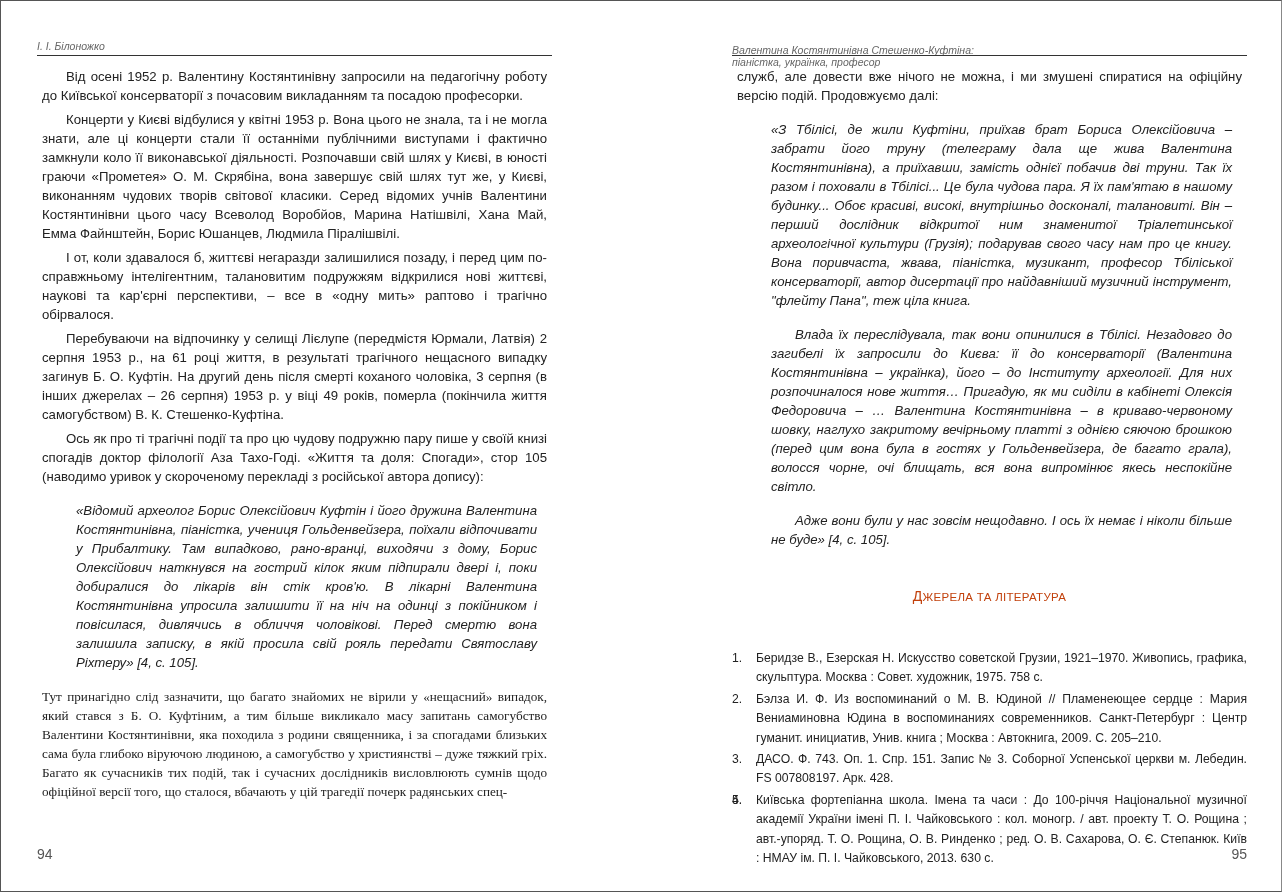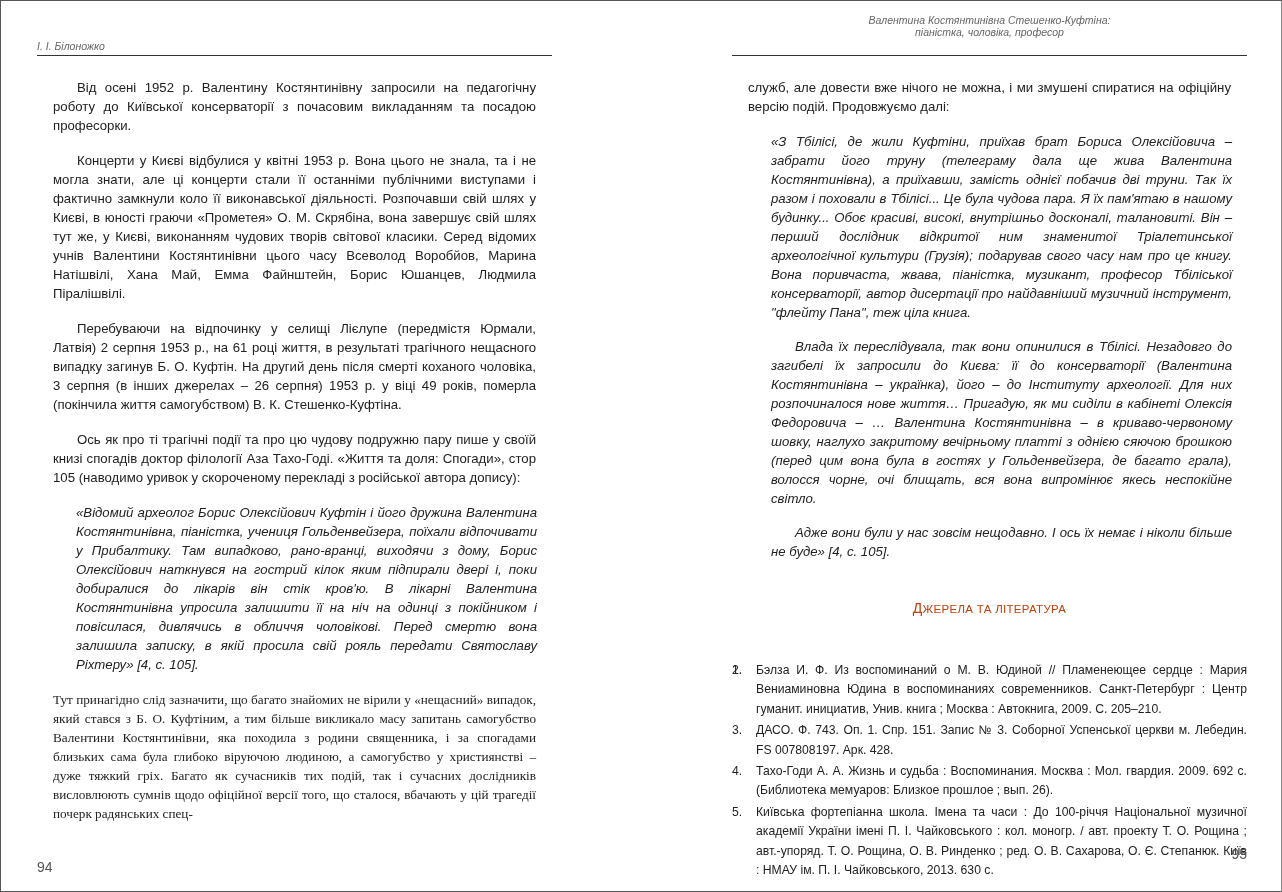--- a/index.html
+++ b/index.html
@@ -3,76 +3,77 @@
 <meta charset="utf-8">
 <style>
   html, body { margin:0; padding:0; background:#ffffff; }
   body { width:1282px; height:892px; position:relative; overflow:hidden; }
   .frame { position:absolute; left:0; top:0; width:1280px; height:890px; border:1px solid #555; border-right-color:#888; background:#fff; }
   .page { position:absolute; top:0; height:892px; font-family:"Liberation Sans", sans-serif; color:#222; }
   .left { left:37px; width:515px; }
   .right { left:732px; width:515px; }
   .running-head { position:absolute; top:36px; left:0; right:0; font-size:10.5px; font-style:italic; color:#666; line-height:12px; }
   .left .running-head { top:40px; }
-  .right .running-head { text-align:center; top:14px; }
+  .right .running-head { text-align:left; top:44px; }
   .rule { position:absolute; left:0; right:0; border-top:1px solid #333; }
   .left .rule { top:55px; }
   .right .rule { top:55px; }
   .body { position:absolute; left:0; right:0; top:62px; font-size:13.2px; line-height:19px; text-align:justify; }
-  .body p { margin:16px; }
+  .body p { margin:5px; }
   .indent { text-indent:24px; }
   .quote { padding-left:24px; font-style:italic; margin:5px 0 5px 0 !important; }
   .quote p { margin:15px; }
   .after-quote { margin-top:0;font-family:Liberation Serif, serif; }
   .heading { text-align:center; font-size:14px; letter-spacing:0.3px; margin:38px 0 42px 0; color:#c2410c; }
   .heading .sc { font-size:11.5px; }
   ol.refs { list-style:none; margin:0; padding:0; font-size:12.2px; line-height:19.4px; }
   ol.refs li { position:relative; padding-left:24px; margin-bottom:2px; text-align:justify; }
   ol.refs li .num { position:absolute; left:0; top:0; }
   .folio { position:absolute; top:846px; font-size:14px; color:#555; }
-  .left .folio { left:0;margin-top:13px; }
+  .left .folio { left:0; }
   .right .folio { right:0; }
 </style>
 </head>
 <body>
 
 <div class="frame"></div>
 
 <div class="page left">
   <div class="running-head">І. І. Білоножко</div>
   <div class="rule"></div>
   <div class="body">
     <p class="indent">Від осені 1952 р. Валентину Костянтинівну запросили на педагогічну роботу до Київської консерваторії з почасовим викладанням та посадою професорки.</p>
     <p class="indent">Концерти у Києві відбулися у квітні 1953 р. Вона цього не знала, та і не могла знати, але ці концерти стали її останніми публічними виступами і фактично замкнули коло її виконавської діяльності. Розпочавши свій шлях у Києві, в юності граючи «Прометея» О. М. Скрябіна, вона завершує свій шлях тут же, у Києві, виконанням чудових творів світової класики. Серед відомих учнів Валентини Костянтинівни цього часу Всеволод Воробйов, Марина Натішвілі, Хана Май, Емма Файнштейн, Борис Юшанцев, Людмила Піралішвілі.</p>
+    <p class="indent">І от, коли здавалося б, життєві негаразди залишилися позаду, і перед цим по-справжньому інтелігентним, талановитим подружжям відкрилися нові життєві, наукові та кар'єрні перспективи, – все в «одну мить» раптово і трагічно обірвалося.</p>
     <p class="indent">Перебуваючи на відпочинку у селищі Лієлупе (передмістя Юрмали, Латвія) 2 серпня 1953 р., на 61 році життя, в результаті трагічного нещасного випадку загинув Б. О. Куфтін. На другий день після смерті коханого чоловіка, 3 серпня (в інших джерелах – 26 серпня) 1953 р. у віці 49 років, померла (покінчила життя самогубством) В. К. Стешенко-Куфтіна.</p>
     <p class="indent">Ось як про ті трагічні події та про цю чудову подружню пару пише у своїй книзі спогадів доктор філології Аза Тахо-Годі. «Життя та доля: Спогади», стор 105 (наводимо уривок у скороченому перекладі з російської автора допису):</p>
     <div class="quote">
       <p>«Відомий археолог Борис Олексійович Куфтін і його дружина Валентина Костянтинівна, піаністка, учениця Гольденвейзера, поїхали відпочивати у Прибалтику. Там випадково, рано-вранці, виходячи з дому, Борис Олексійович наткнувся на гострий кілок яким підпирали двері і, поки добиралися до лікарів він стік кров'ю. В лікарні Валентина Костянтинівна упросила залишити її на ніч на одинці з покійником і повісилася, дивлячись в обличчя чоловікові. Перед смертю вона залишила записку, в якій просила свій рояль передати Святославу Ріхтеру» [4, с. 105].</p>
     </div>
     <p class="after-quote">Тут принагідно слід зазначити, що багато знайомих не вірили у «нещасний» випадок, який стався з Б. О. Куфтіним, а тим більше викликало масу запитань самогубство Валентини Костянтинівни, яка походила з родини священника, і за спогадами близьких сама була глибоко віруючою людиною, а самогубство у християнстві – дуже тяжкий гріх. Багато як сучасників тих подій, так і сучасних дослідників висловлюють сумнів щодо офіційної версії того, що сталося, вбачають у цій трагедії почерк радянських спец-</p>
   </div>
   <div class="folio">94</div>
 </div>
 
 <div class="page right">
   <div class="running-head">
     <div>Валентина Костянтинівна Стешенко-Куфтіна:</div>
-    <div>піаністка, чоловіка, професор</div>
+    <div>піаністка, українка, професор</div>
   </div>
   <div class="rule"></div>
   <div class="body">
     <p>служб, але довести вже нічого не можна, і ми змушені спиратися на офіційну версію подій. Продовжуємо далі:</p>
     <div class="quote">
       <p>«З Тбілісі, де жили Куфтіни, приїхав брат Бориса Олексійовича – забрати його труну (телеграму дала ще жива Валентина Костянтинівна), а приїхавши, замість однієї побачив дві труни. Так їх разом і поховали в Тбілісі... Це була чудова пара. Я їх пам'ятаю в нашому будинку... Обоє красиві, високі, внутрішньо досконалі, талановиті. Він – перший дослідник відкритої ним знаменитої Тріалетинської археологічної культури (Грузія); подарував свого часу нам про це книгу. Вона поривчаста, жвава, піаністка, музикант, професор Тбіліської консерваторії, автор дисертації про найдавніший музичний інструмент, "флейту Пана", теж ціла книга.</p>
       <p class="indent">Влада їх переслідувала, так вони опинилися в Тбілісі. Незадовго до загибелі їх запросили до Києва: її до консерваторії (Валентина Костянтинівна – українка), його – до Інституту археології. Для них розпочиналося нове життя… Пригадую, як ми сиділи в кабінеті Олексія Федоровича – … Валентина Костянтинівна – в кривaво-червоному шовку, наглухо закритому вечірньому платті з однією сяючою брошкою (перед цим вона була в гостях у Гольденвейзера, де багато грала), волосся чорне, очі блищать, вся вона випромінює якесь неспокійне світло.</p>
       <p class="indent">Адже вони були у нас зовсім нещодавно. І ось їх немає і ніколи більше не буде» [4, с. 105].</p>
     </div>
     <div class="heading"><span>Д</span><span class="sc">ЖЕРЕЛА ТА ЛІТЕРАТУРА</span></div>
     <ol class="refs">
-      <li><span class="num">1.</span></li>
+      <li><span class="num">1.</span><span>Беридзе В., Езерская Н. Искусство советской Грузии, 1921–1970. Живопись, графика, скульптура. Москва : Совет. художник, 1975. 758 с.</span></li>
       <li><span class="num">2.</span><span>Бэлза И. Ф. Из воспоминаний о М. В. Юдиной // Пламенеющее сердце : Мария Вениаминовна Юдина в воспоминаниях современников. Санкт-Петербург : Центр гуманит. инициатив, Унив. книга ; Москва : Автокнига, 2009. С. 205–210.</span></li>
       <li><span class="num">3.</span><span>ДАСО. Ф. 743. Оп. 1. Спр. 151. Запис № 3. Соборної Успенської церкви м. Лебедин. FS 007808197. Арк. 428.</span></li>
-      <li><span class="num">4.</span><span>Тахо-Годи А. А. Жизнь и судьба : Воспоминания. Москва : Мол. гвардия. 2009. 692 с. (Библиотека мемуаров: Близкое прошлое ; вып. 26).</span></li>
+      <li><span class="num">4.</span></li>
       <li><span class="num">5.</span><span>Київська фортепіанна школа. Імена та часи : До 100-річчя Національної музичної академії України імені П. І. Чайковського : кол. моногр. / авт. проекту Т. О. Рощина ; авт.-упоряд. Т. О. Рощина, О. В. Ринденко ; ред. О. В. Сахарова, О. Є. Степанюк. Київ : НМАУ ім. П. І. Чайковського, 2013. 630 с.</span></li>
     </ol>
   </div>
   <div class="folio">95</div>
 </div>
 
 </body></html>

